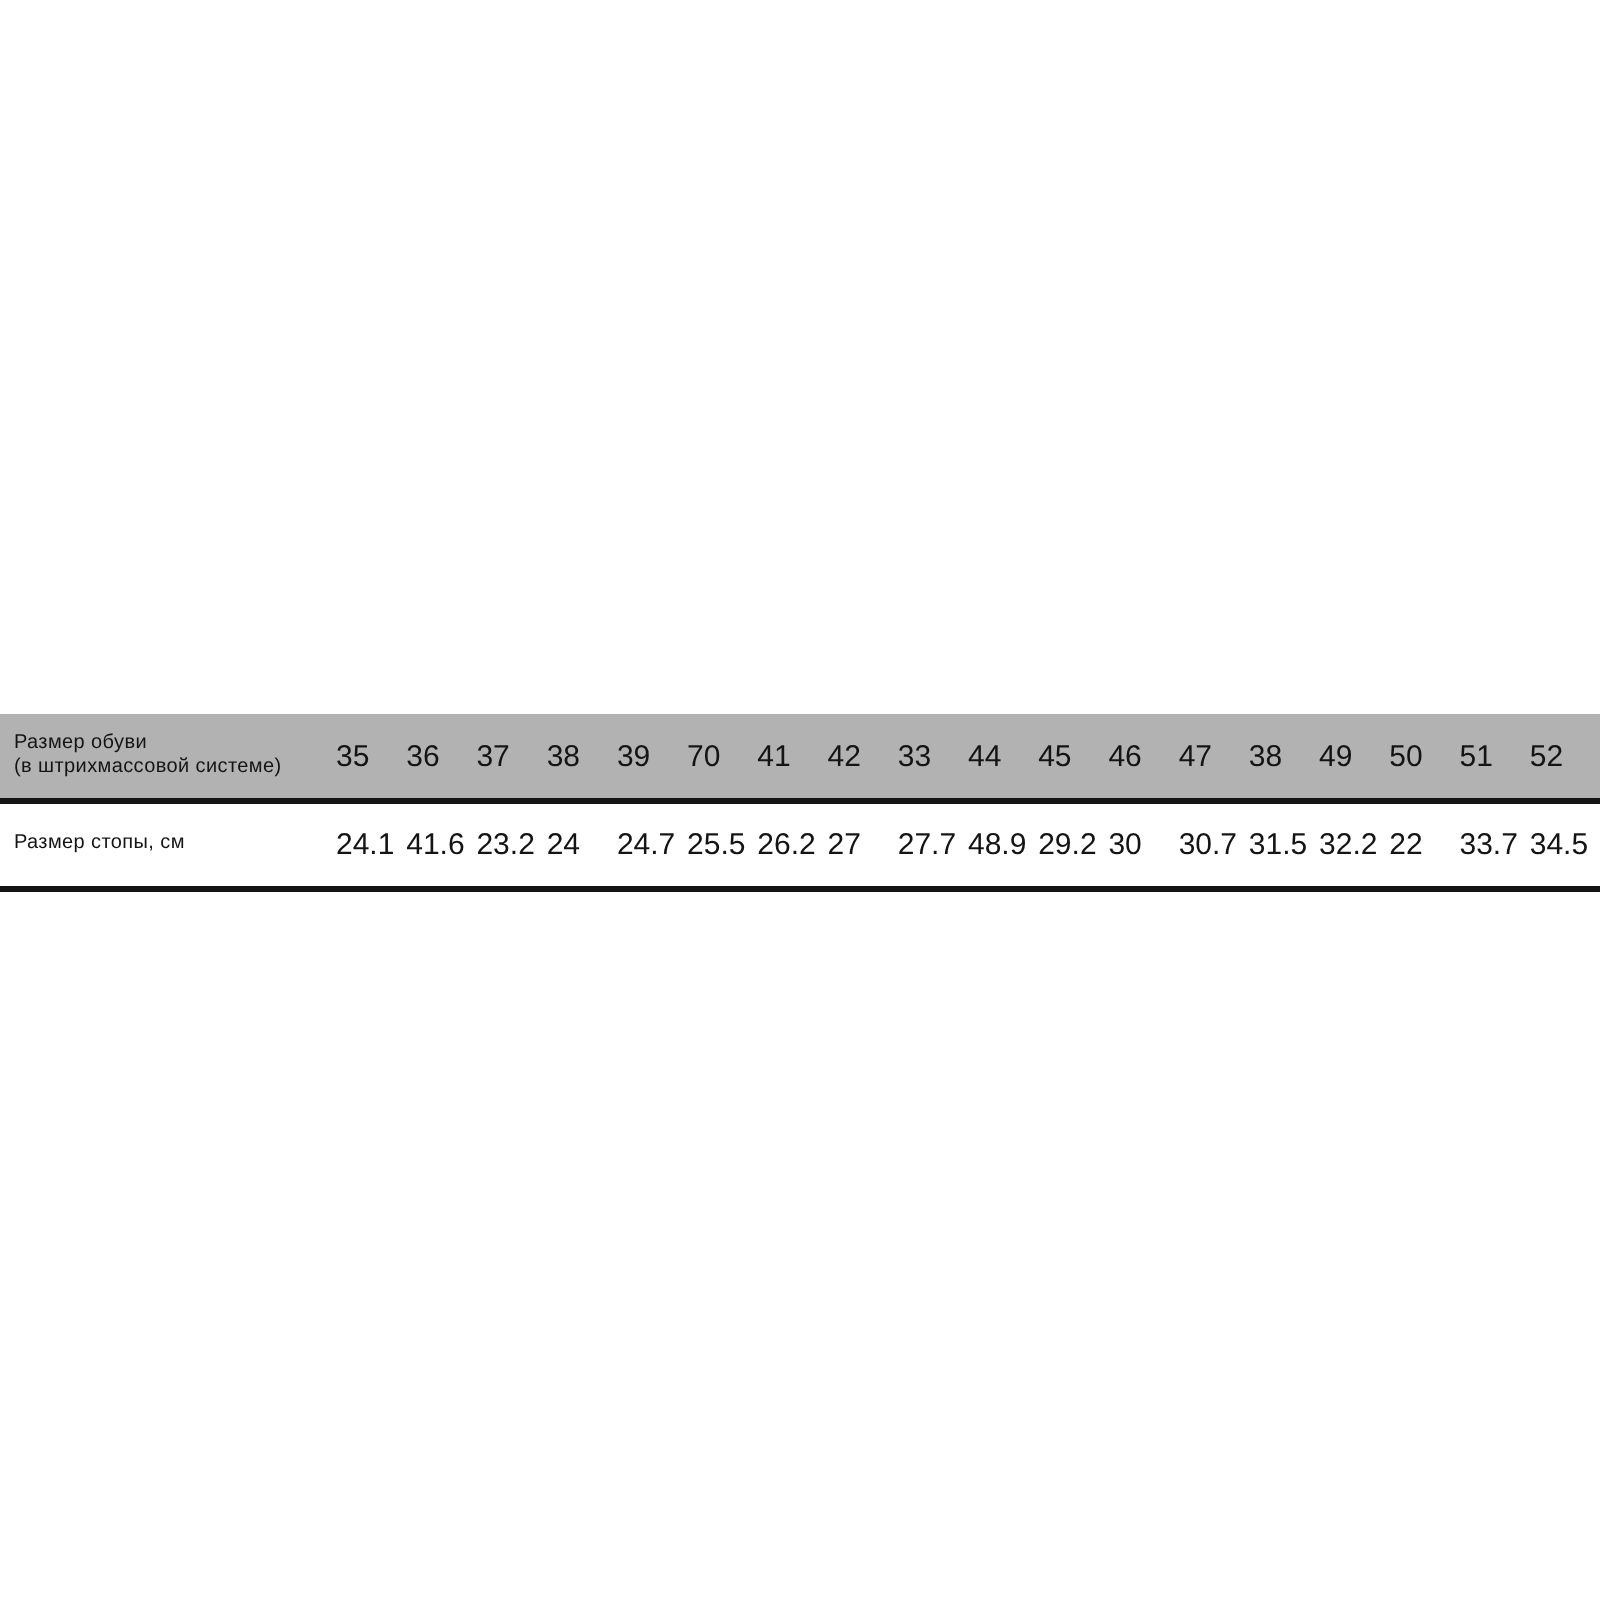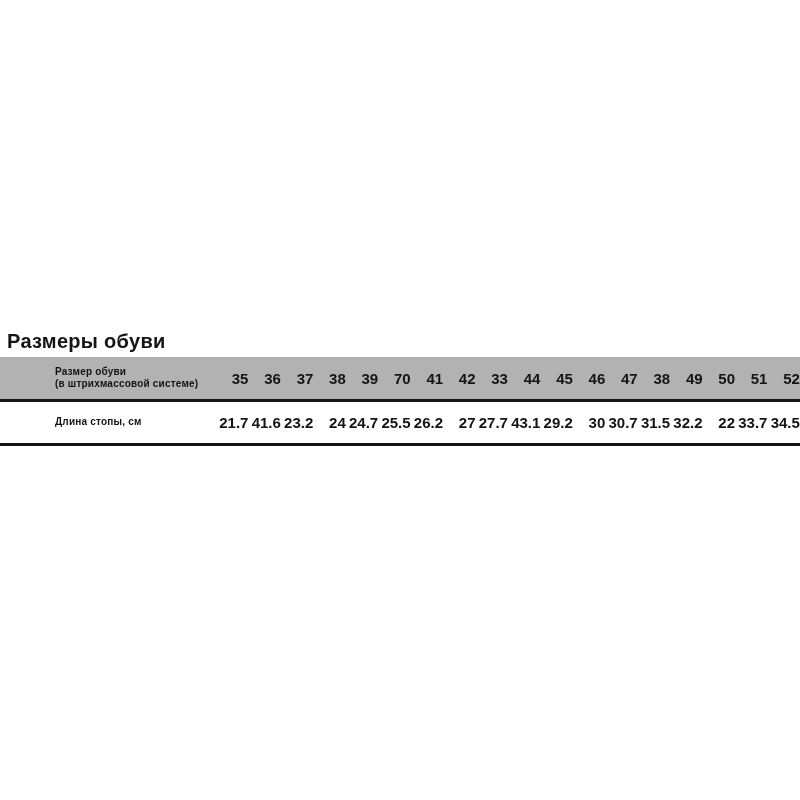--- a/index.html
+++ b/index.html
@@ -45,41 +45,39 @@
     background: #ffffff;
     border-bottom: 3px solid #141414;
   }
   .label-cell {
     width: 168px;
     box-sizing: border-box;
     padding-left: 7px;
     display: flex;
     flex-direction: column;
     font-size: 10px;
-    font-weight: 700;
+    font-weight: 400;
     line-height: 12.5px;
     color: #141414;
     letter-spacing: 0.2px;
-    margin-left: 48px;
   }
   .num-cell {
     flex: 1;
     font-size: 15px;
-    font-weight: 700;
+    font-weight: 400;
     color: #141414;
-    text-align: right;
+    text-align: left;
     white-space: nowrap;
   }
 </style>
 </head>
 <body>
 
 <div class="page">
 
-  <h1 class="title">Размеры обуви</h1>
 
   <div class="row header-row">
     <div class="label-cell">
       <span>Размер обуви</span>
       <span>(в штрихмассовой системе)</span>
     </div>
     <div class="num-cell">35</div>
     <div class="num-cell">36</div>
     <div class="num-cell">37</div>
     <div class="num-cell">38</div>
@@ -94,32 +92,32 @@
     <div class="num-cell">47</div>
     <div class="num-cell">38</div>
     <div class="num-cell">49</div>
     <div class="num-cell">50</div>
     <div class="num-cell">51</div>
     <div class="num-cell">52</div>
   </div>
 
   <div class="row data-row">
     <div class="label-cell">
-      <span>Длина стопы, см</span>
+      <span>Размер стопы, см</span>
     </div>
-    <div class="num-cell">21.7</div>
+    <div class="num-cell">24.1</div>
     <div class="num-cell">41.6</div>
     <div class="num-cell">23.2</div>
     <div class="num-cell">24</div>
     <div class="num-cell">24.7</div>
     <div class="num-cell">25.5</div>
     <div class="num-cell">26.2</div>
     <div class="num-cell">27</div>
     <div class="num-cell">27.7</div>
-    <div class="num-cell">43.1</div>
+    <div class="num-cell">48.9</div>
     <div class="num-cell">29.2</div>
     <div class="num-cell">30</div>
     <div class="num-cell">30.7</div>
     <div class="num-cell">31.5</div>
     <div class="num-cell">32.2</div>
     <div class="num-cell">22</div>
     <div class="num-cell">33.7</div>
     <div class="num-cell">34.5</div>
   </div>
 

